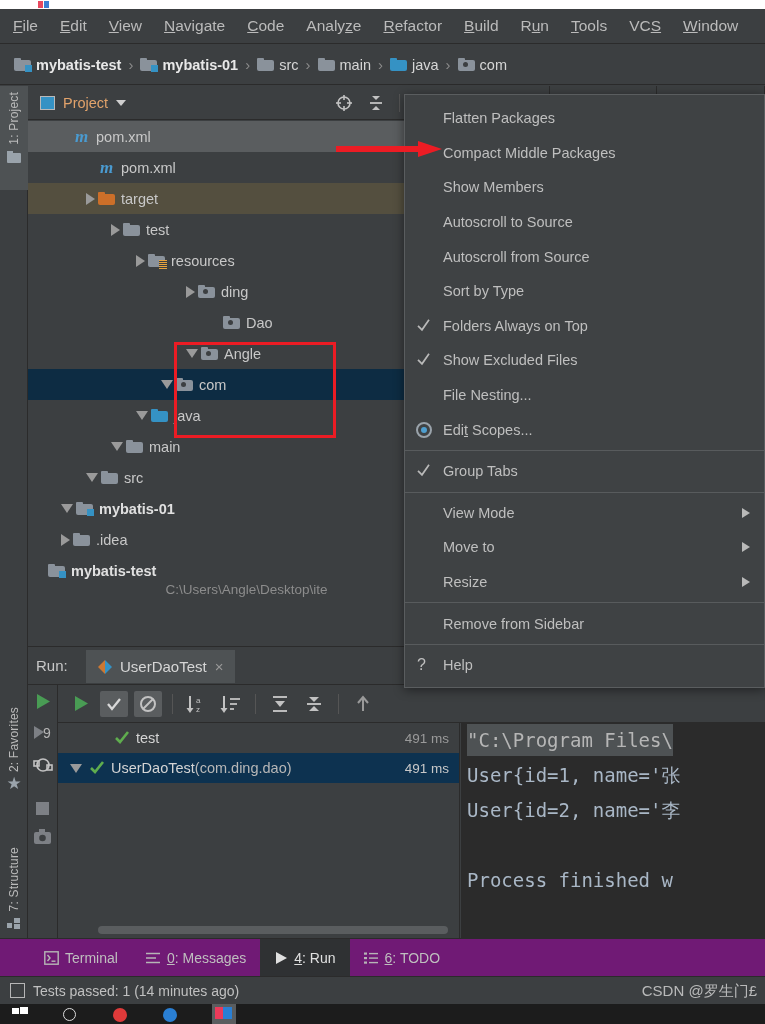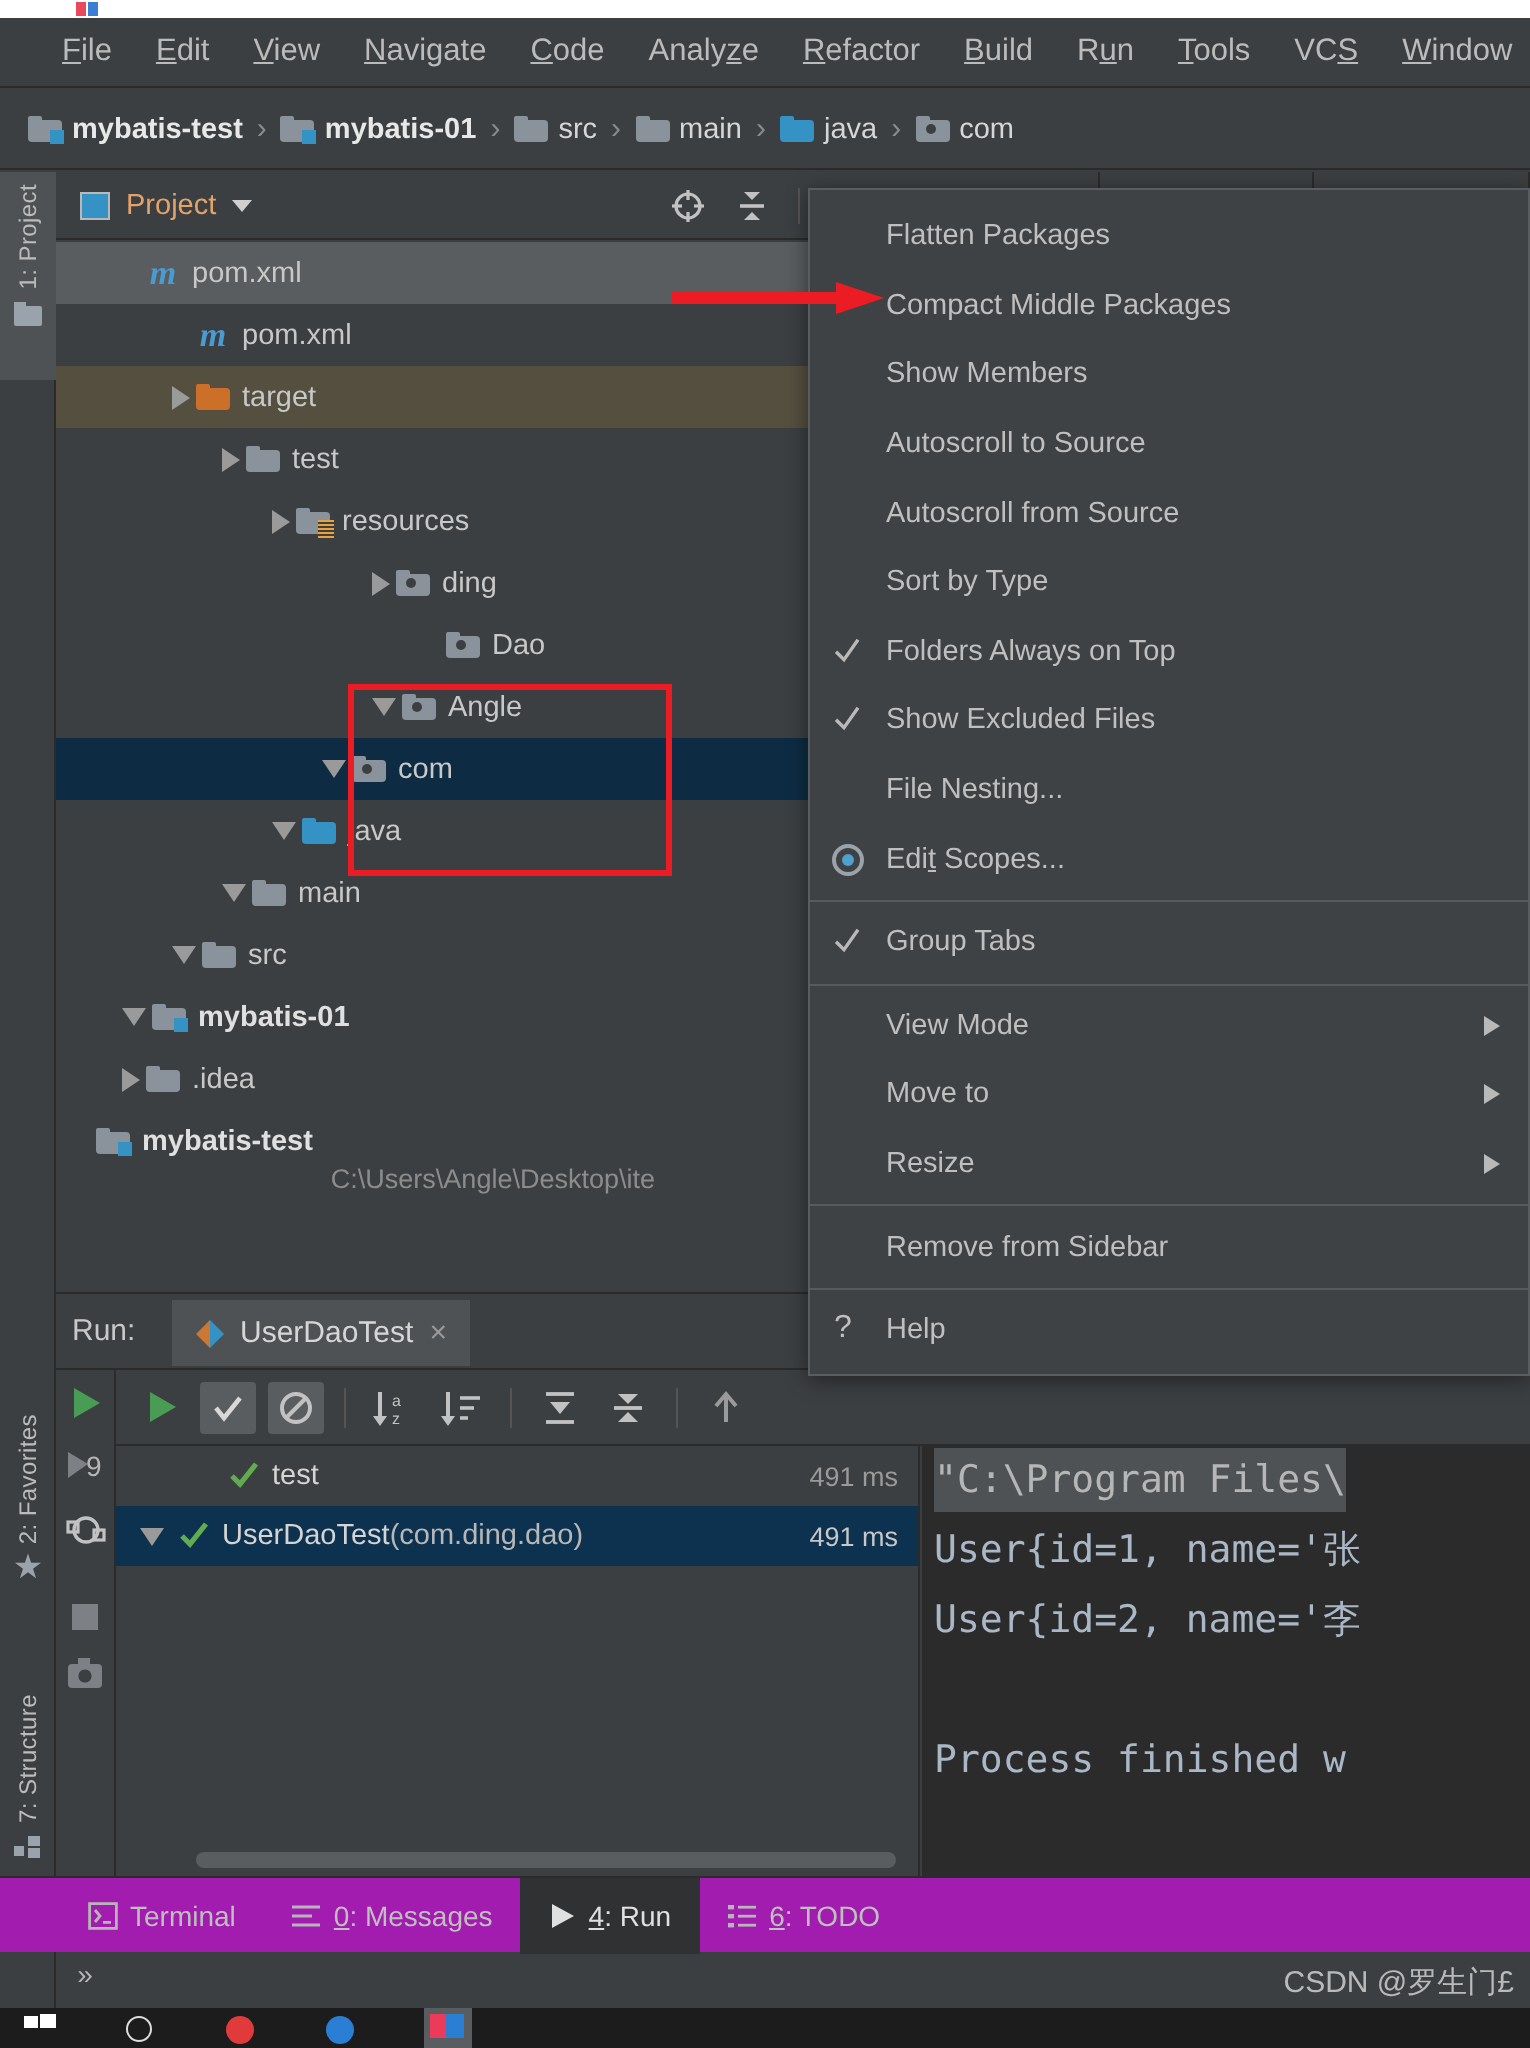--- a/index.html
+++ b/index.html
@@ -19,21 +19,21 @@
   .top-sliver .tiny-ico {
     position: absolute; left: 38px; top: 0px; width: 12px; height: 8px;
   }
   .top-sliver .tiny-ico i { position:absolute; width:5px; height:7px; }
 
   
   .menubar {
     position: absolute; top: 9px; left: 0; width: 765px; height: 35px;
     background: #3c3f41;
     display: flex; align-items: center;
-    padding-left: 20px;
+    padding-left: 2px;
     border-bottom: 1px solid #2b2b2b;
   }
   .menubar .mi {
     color: #bbbbbb; font-size: 15.5px;
     padding: 2px 11px; white-space: nowrap; cursor: default;
   }
   .menubar .mi .acc { text-decoration: underline; }
 
   
   .breadcrumb {
@@ -228,21 +228,21 @@
     position:absolute; left:433px; top:76px; right:0; bottom:0;
     background:#2b2b2b; overflow:hidden;
   }
   .con-line { font-family:"DejaVu Sans Mono", monospace; font-size:19px;
               color:#a9b7c6; white-space:nowrap; padding-left:6px; line-height:35px; }
   .con-line.hl { background:#4e5254; color:#b6b6b6; display:inline-block; }
 
   
   .bottombar {
     position: absolute; top: 938px; left: 0; width: 765px; height: 38px;
-    background: #a21caf; border-top:1px solid #2b2b2b;
+    background: #701a75; border-top:1px solid #2b2b2b;
     display:flex; align-items:center; padding-left: 30px; gap: 0;
   }
   .bb-item { display:flex; align-items:center; gap:6px; padding: 0 14px; height:38px;
              color:#bfbfbf; font-size:14px; }
   .bb-item.active { background:#2f3133; color:#e0e0e0;justify-content:center; }
   .bb-item .u { text-decoration:underline; }
 
   .statusbar {
     position:absolute; top:976px; left:0; width:765px; height:28px;
     background:#3c3f41; display:flex; align-items:center; padding-left:10px; gap:8px;
@@ -789,20 +789,24 @@
             <rect x="0" y="9.5" width="3" height="2.2" fill="#b6b6b6"></rect>
             <line x1="5" y1="1.6" x2="14" y2="1.6" stroke="#b6b6b6" stroke-width="1.4"></line>
             <line x1="5" y1="6.1" x2="14" y2="6.1" stroke="#b6b6b6" stroke-width="1.4"></line>
             <line x1="5" y1="10.6" x2="14" y2="10.6" stroke="#b6b6b6" stroke-width="1.4"></line>
           </svg>
         </span>
         <span><span class="u">6</span>: TODO</span>
       </div>
     </div>
 
+  <div class="statusbar">
+    <span style="width:15px;height:15px;border:1.6px solid #b6b6b6;display:inline-block;"></span>
+    <span class="stext">Tests passed: 1 (14 minutes ago)</span>
+  </div>
   <div class="watermark">CSDN @罗生门£</div>
 
   <div class="taskbar">
     <span class="tb-ico">
       <span style="position:absolute;left:0;top:2px;width:7px;height:6px;background:#ffffff;"></span>
       <span style="position:absolute;left:8px;top:1px;width:8px;height:7px;background:#ffffff;"></span>
     </span>
     <span class="tb-ico">
       <span style="position:absolute;left:1px;top:2px;width:13px;height:13px;border:1.6px solid #dddddd;border-radius:50%;"></span>
     </span>

